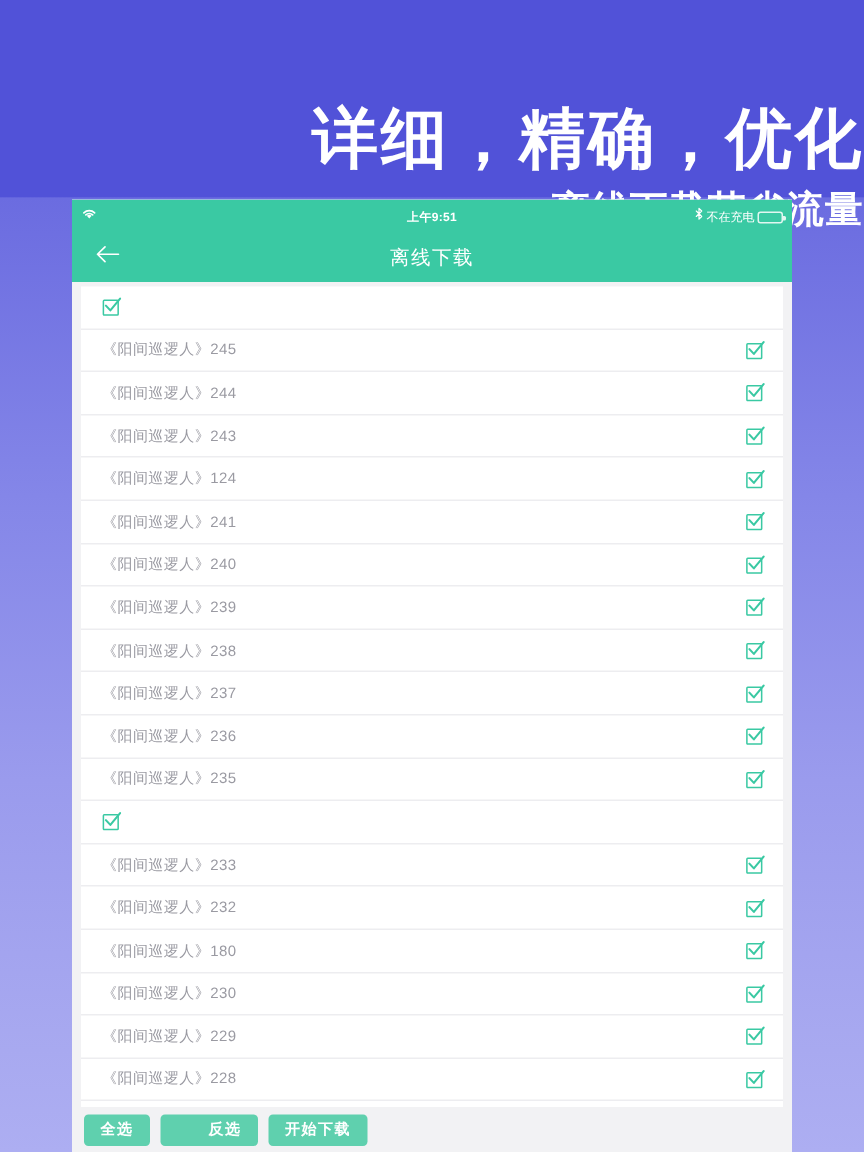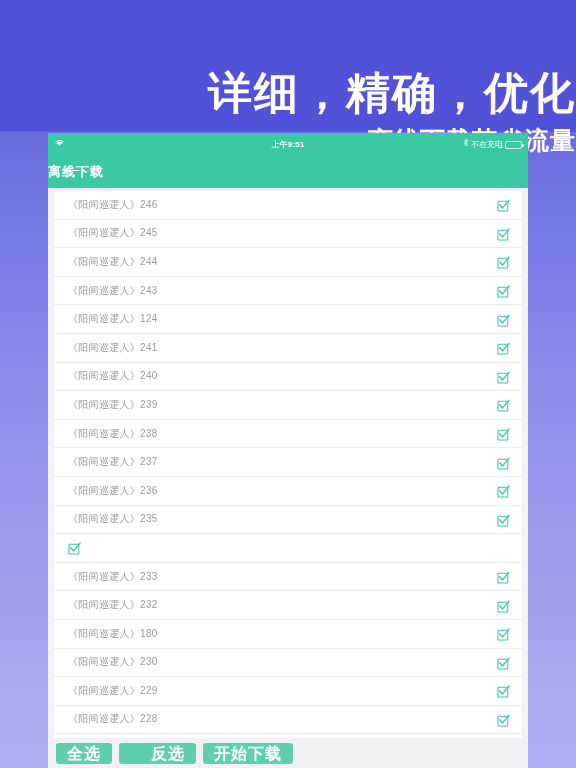--- a/index.html
+++ b/index.html
@@ -152,23 +152,24 @@
     height: 32px;
     display: flex;
     align-items: center;
     justify-content: center;
     cursor: pointer;
   }
   .nav-title {
     position: absolute;
     left: 0;
     right: 0;
+    text-align: center;
     color: #ffffff;
     font-size: 13px;
-    font-weight: bold;
+    font-weight: normal;
     letter-spacing: 1px;
     pointer-events: none;
   }
 
   
   .list-wrap {
     flex: 1 1 auto;
     background: #f2f2f4;
     padding: 3px 0 0 0;
     overflow: hidden;
@@ -214,21 +215,21 @@
     gap: 7px;
     padding: 0 8px;
     box-sizing: border-box;
   }
   .btn {
     background: #5fd0ae;
     color: #ffffff;
     border: none;
     border-radius: 3px;
     font-family: Liberation Sans, sans-serif;
-    font-size: 16px;
+    font-size: 10px;
     font-weight: bold;
     letter-spacing: 1px;
     padding: 4px 11px;
     line-height: 13px;
     cursor: pointer;
   }
 </style>
 </head>
 <body>
 
@@ -272,21 +273,20 @@
             <path d="M16 6.5 H2 M7 1.6 L2 6.5 L7 11.4" stroke="#ffffff" stroke-width="1.1" fill="none" stroke-linecap="round" stroke-linejoin="round"></path>
           </svg>
         </span>
       </div>
       <div class="nav-title">离线下载</div>
     </div>
 
     <div class="list-wrap">
       <div class="list" id="list">
           <div class="row">
-            <div class="row-label">《阳间巡逻人》246</div>
             <span class="row-check"><svg width="13" height="13" viewBox="0 0 14 14" aria-hidden="true">
                 <rect x="1" y="2.4" width="10.6" height="10.6" rx="0.6" fill="none" stroke="#3ac9a3" stroke-width="1.1"></rect>
                 <path d="M2.8 6.2 L6 9.6 L13 1.2" fill="none" stroke="#3ac9a3" stroke-width="1.5" stroke-linecap="round" stroke-linejoin="round"></path>
               </svg></span>
           </div>
           <div class="row">
             <div class="row-label">《阳间巡逻人》245</div>
             <span class="row-check"><svg width="13" height="13" viewBox="0 0 14 14" aria-hidden="true">
                 <rect x="1" y="2.4" width="10.6" height="10.6" rx="0.6" fill="none" stroke="#3ac9a3" stroke-width="1.1"></rect>
                 <path d="M2.8 6.2 L6 9.6 L13 1.2" fill="none" stroke="#3ac9a3" stroke-width="1.5" stroke-linecap="round" stroke-linejoin="round"></path>

